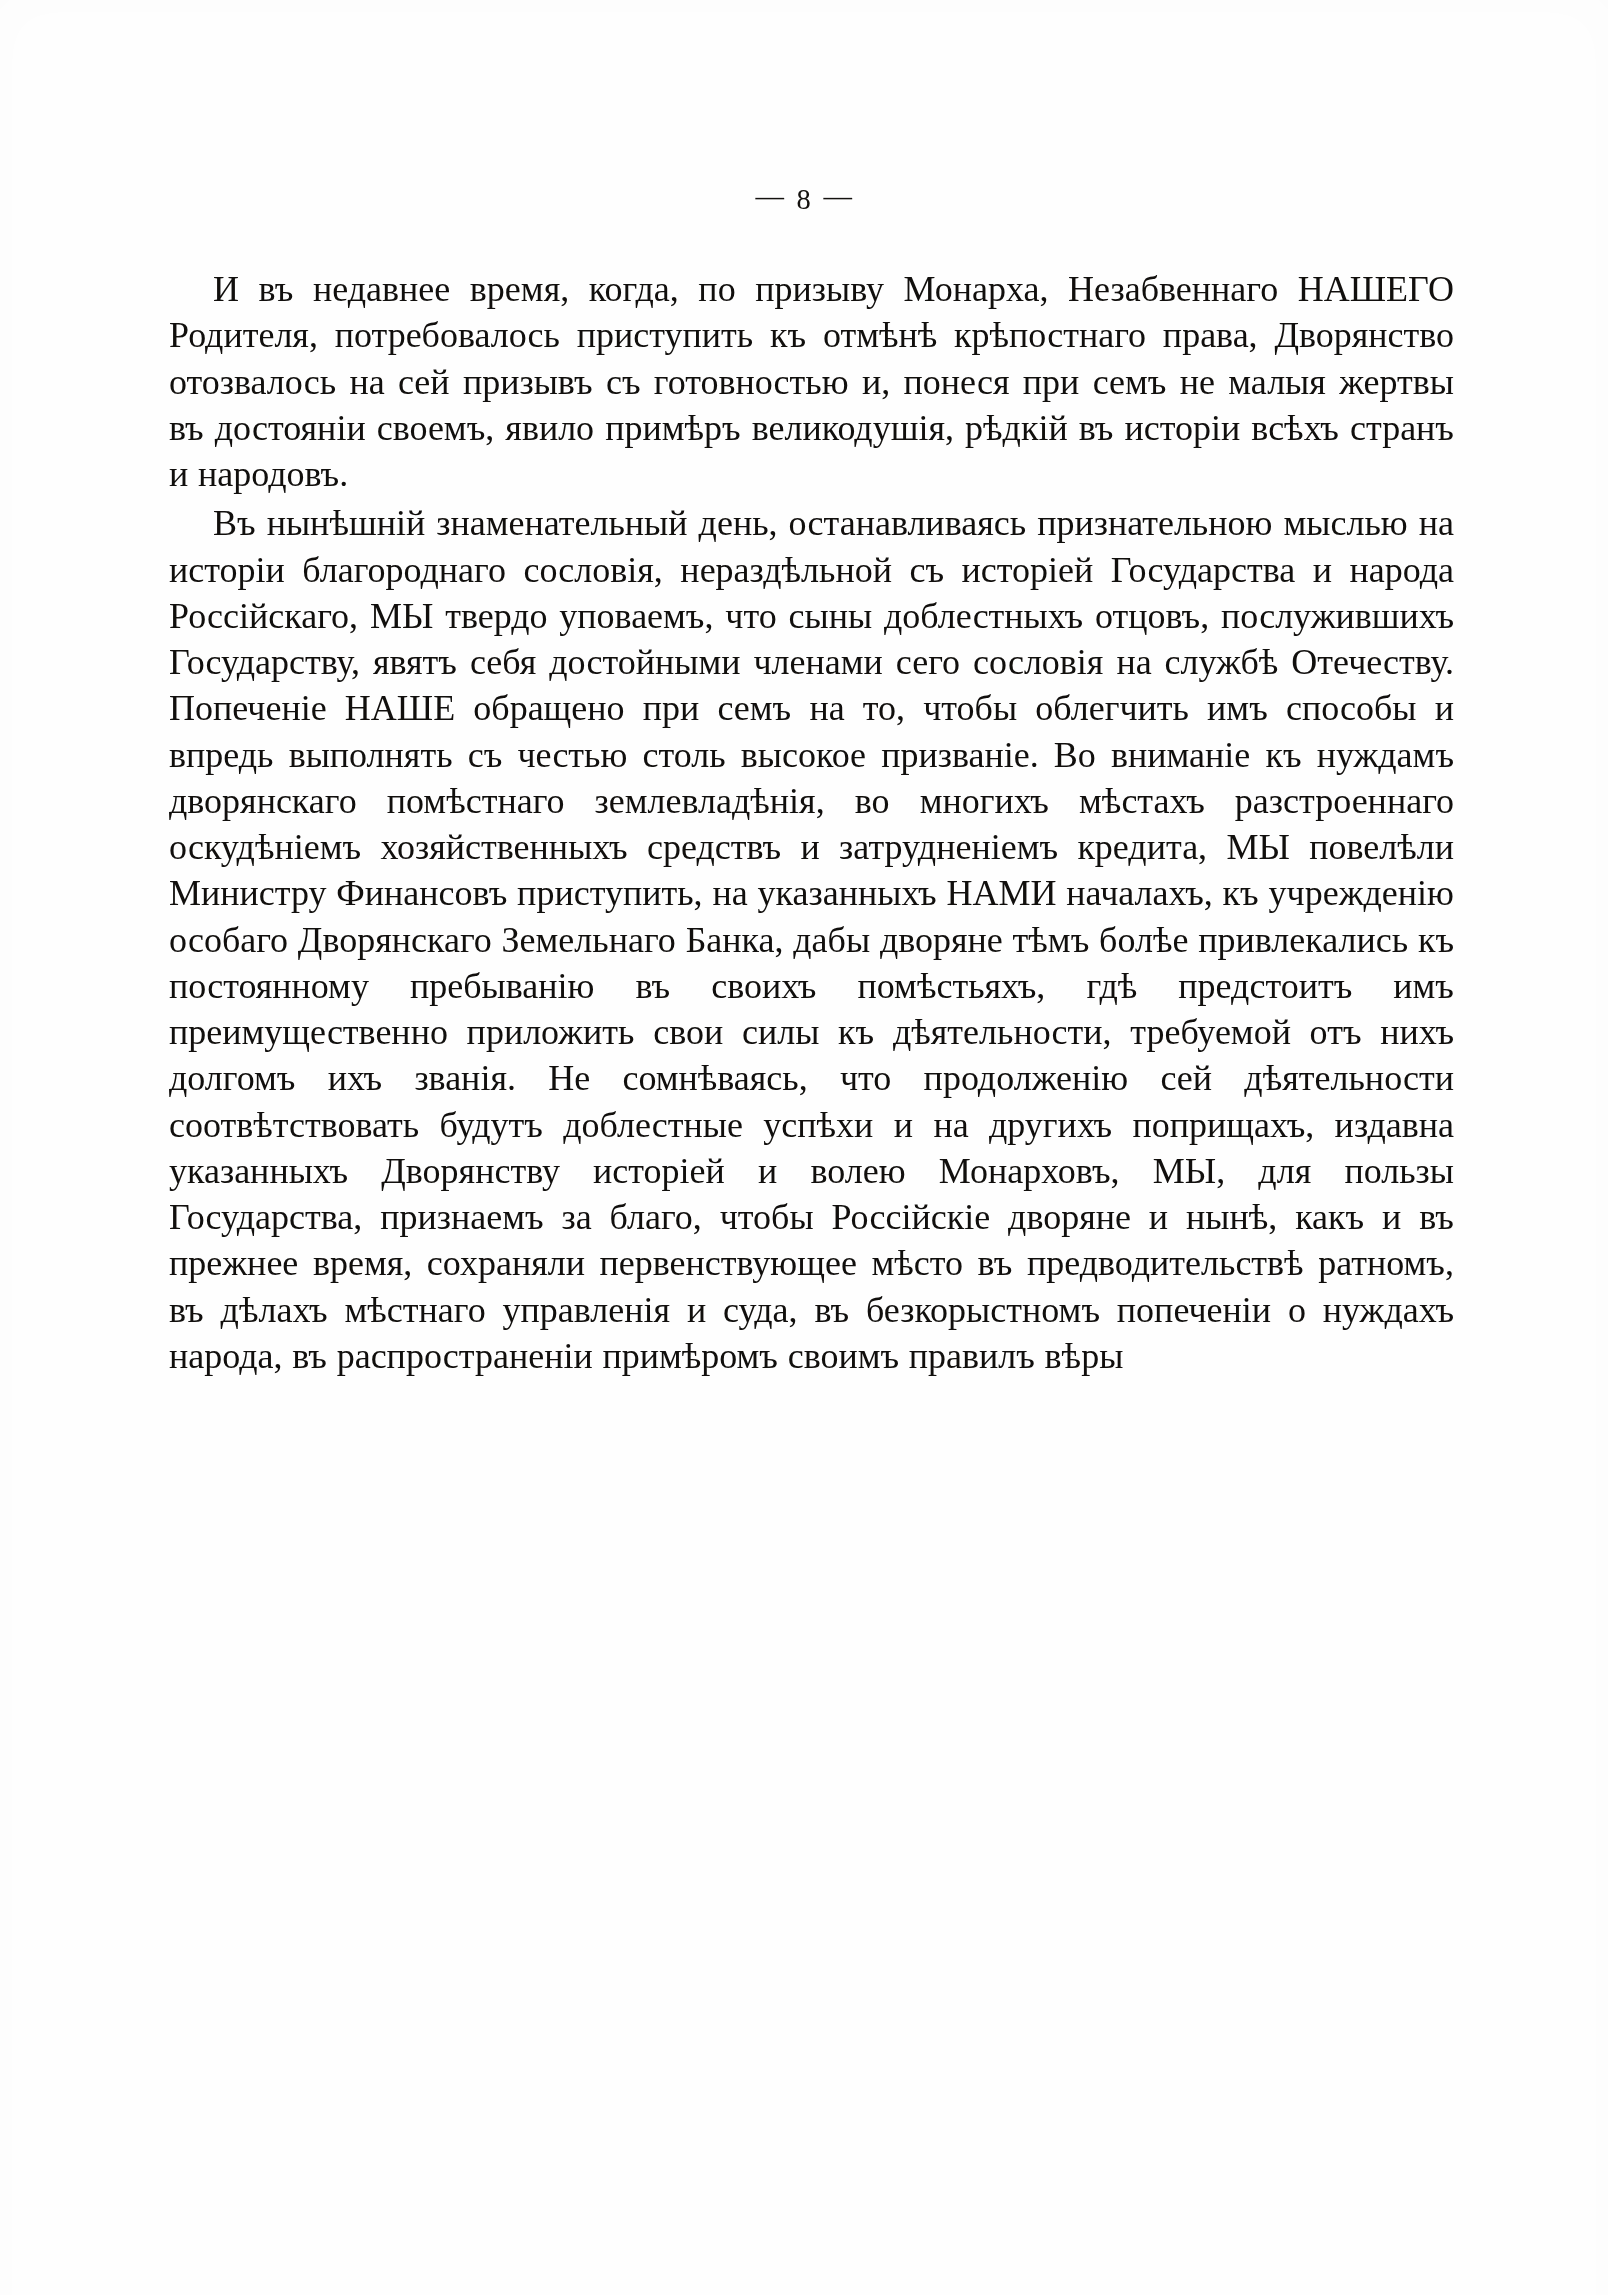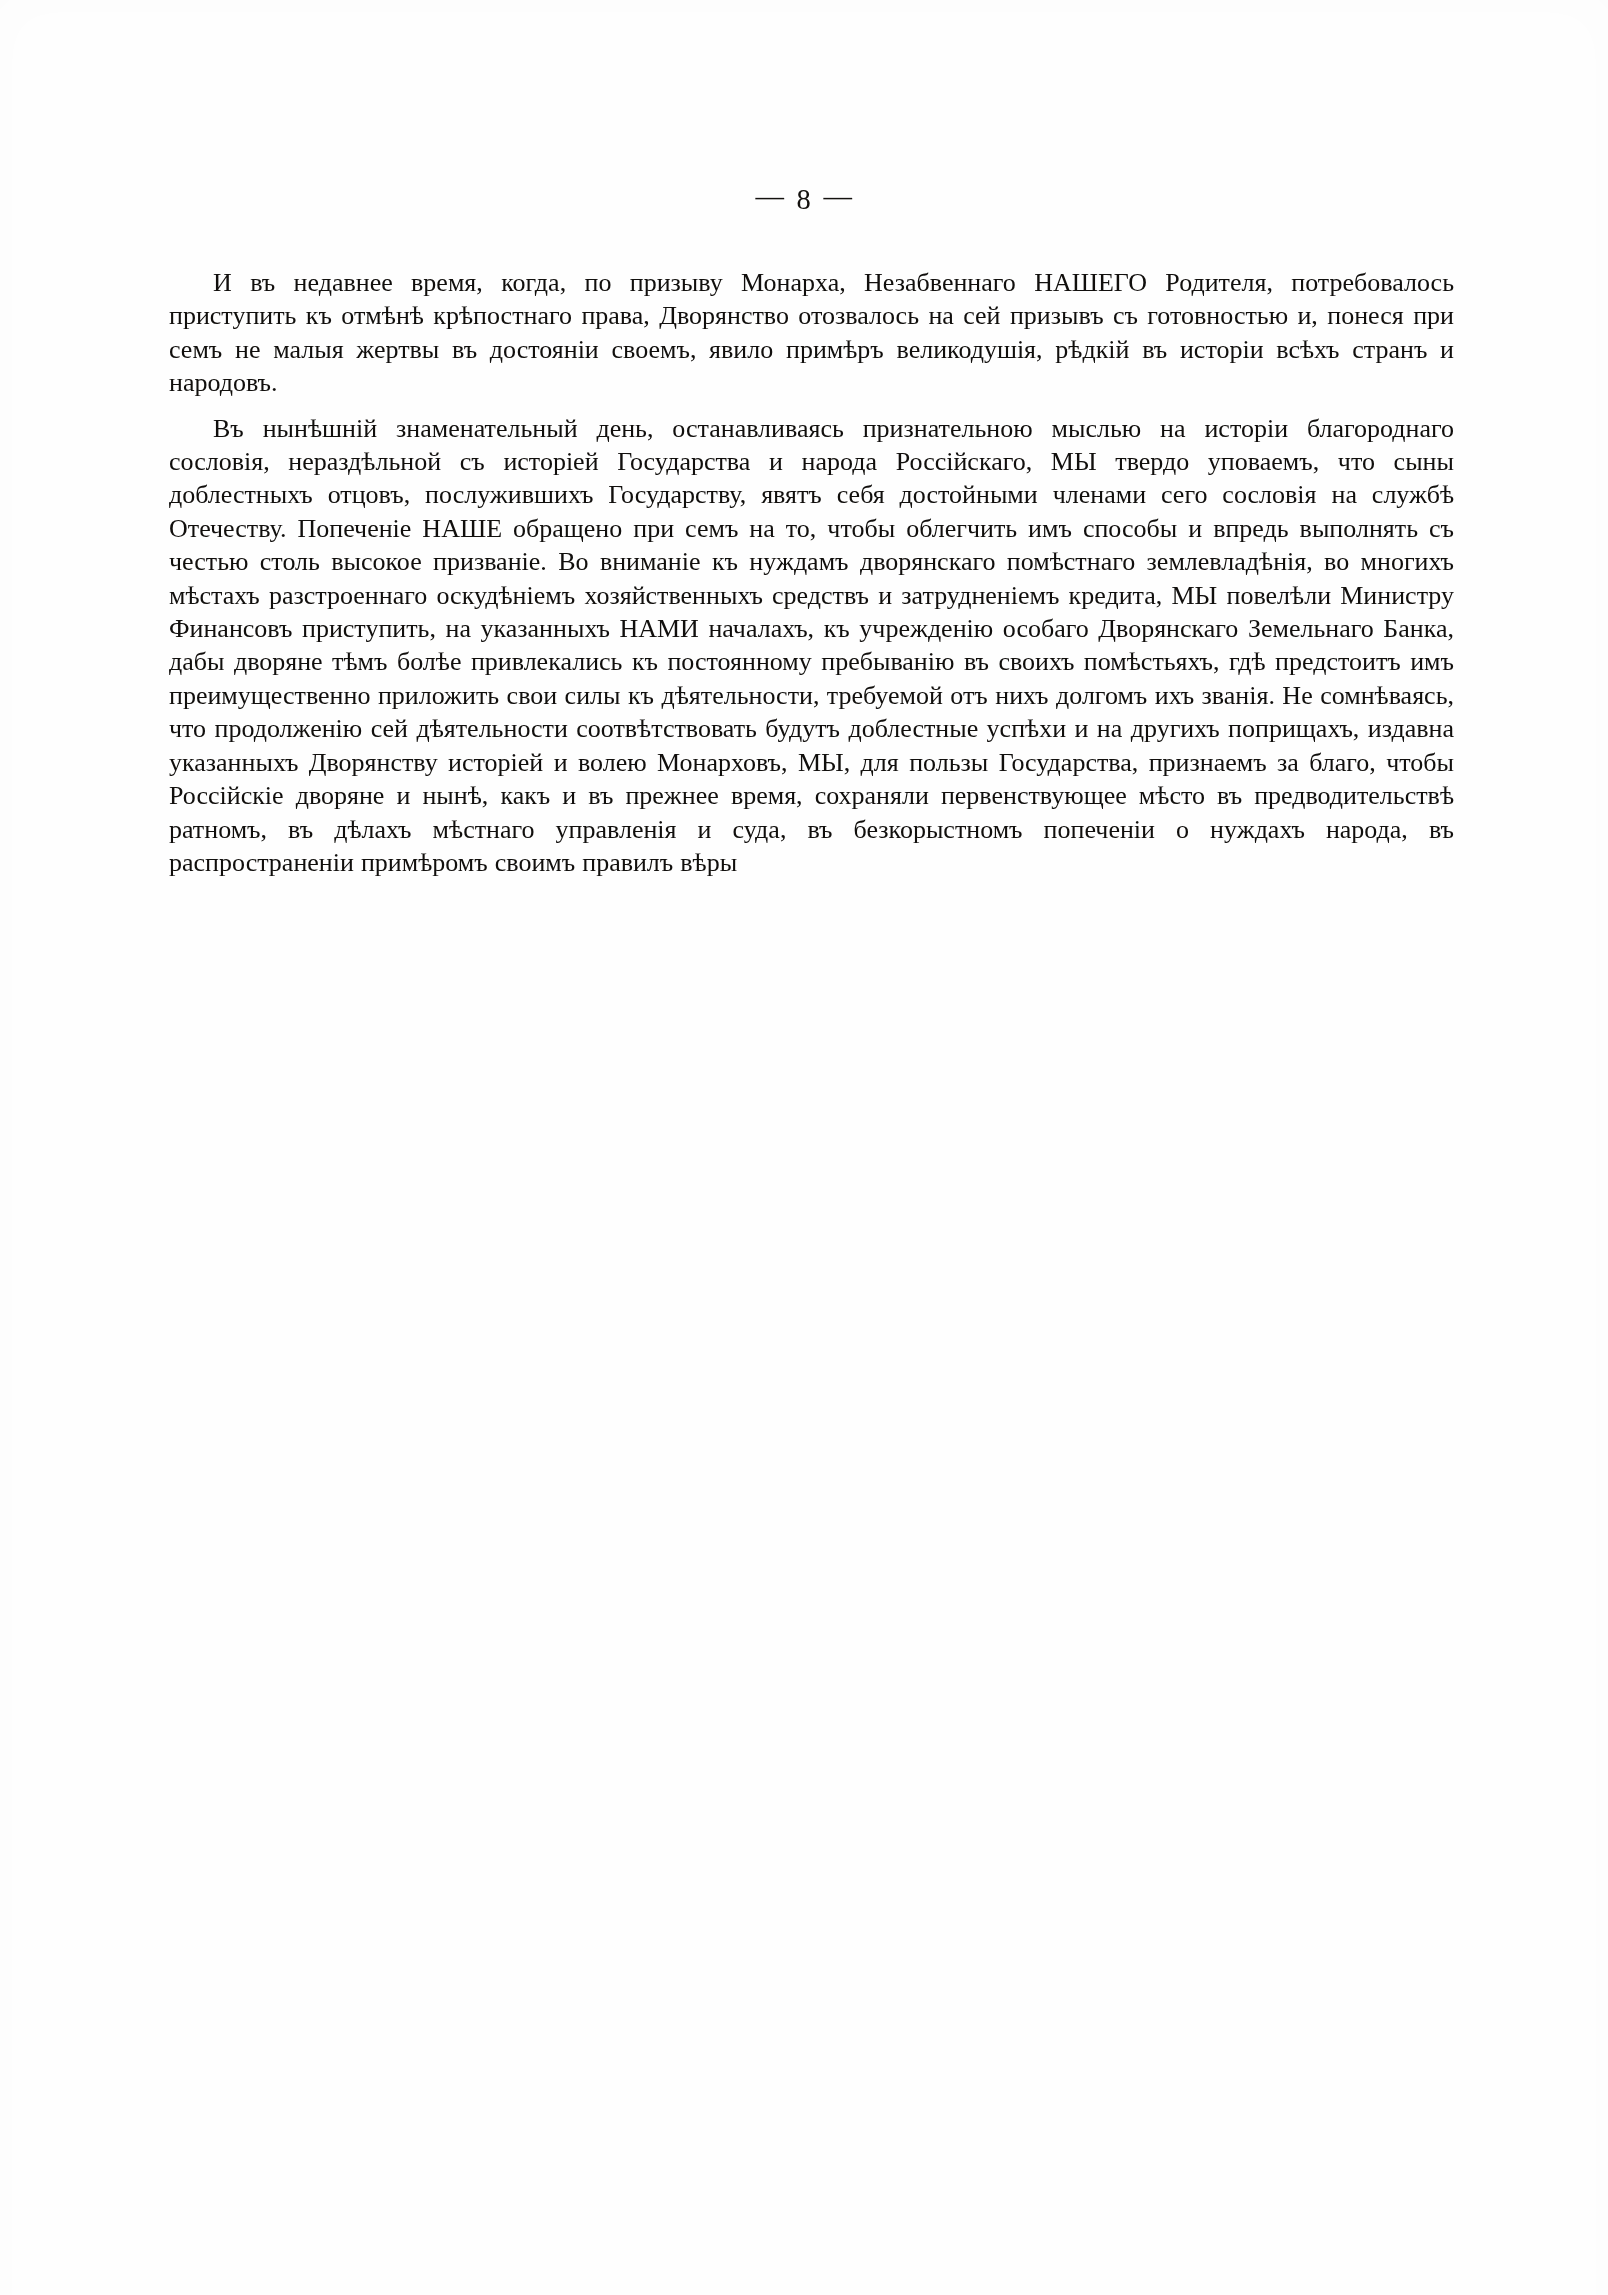--- a/index.html
+++ b/index.html
@@ -33,31 +33,31 @@
     top: -2.8px;
   }
   .body-text {
     position: absolute;
     top: 266px;
     left: 169px;
     width: 1285px;
   }
   p.para {
     margin: 0;
-    font-size: 26px;
+    font-size: 36px;
     line-height: 1.285;
     text-align: justify;
     text-justify: inter-word;
     text-indent: 44px;
     word-spacing: 0.02em;
     color: #110f0d;
     -webkit-font-smoothing: antialiased;
   }
   p.para + p.para {
-    margin-top: 12px;
+    margin-top: 3px;
   }
   
   .edge-shadow {
     position: absolute;
     inset: 0;
     pointer-events: none;
     box-shadow: inset 0 0 55px rgba(0,0,0,0.012);
   }
 </style>
 </head>

